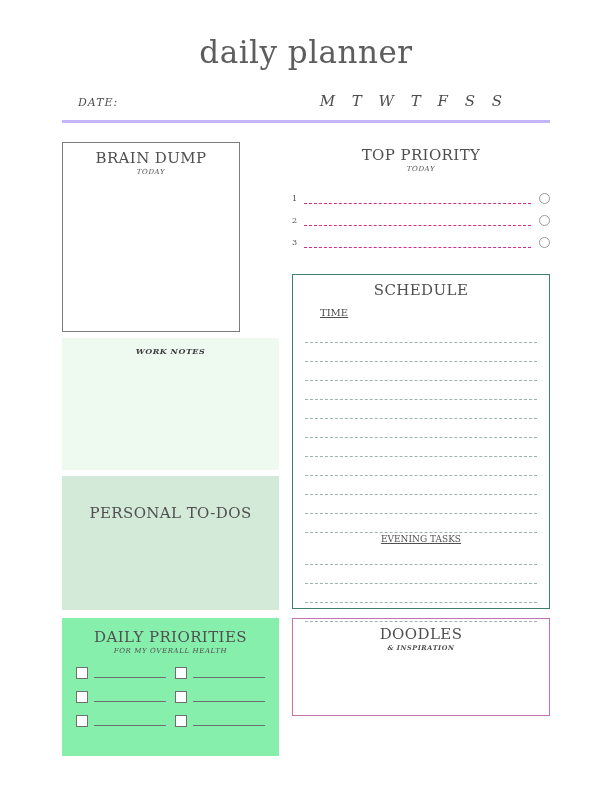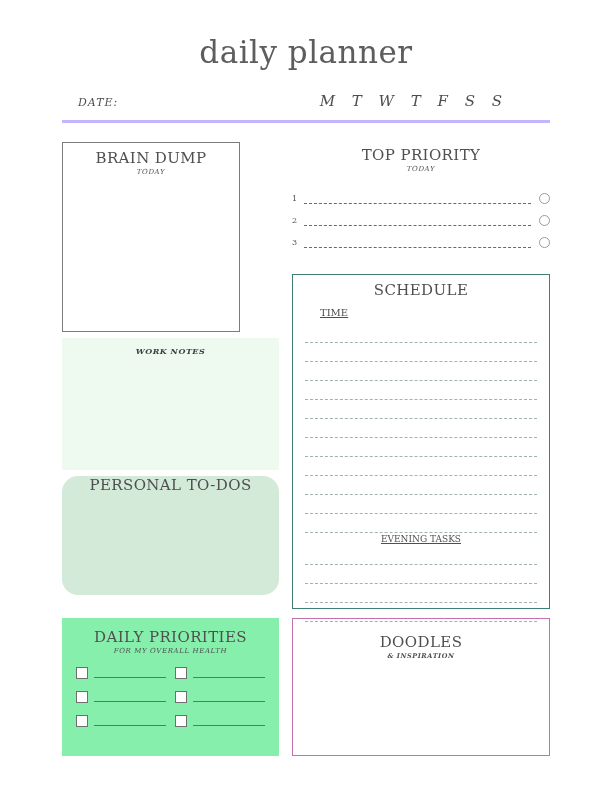--- a/index.html
+++ b/index.html
@@ -116,24 +116,23 @@
     font-size: 8px;
     letter-spacing: 0.5px;
     color: #3e3e3e;
   }
 
   
   #personal-todos {
     left: 62px;
     top: 476px;
     width: 217px;
-    height: 119px;
+    height: 134px;
     background: #d2ead7;
-    padding-top: 0;
-    border-radius: 16px;
+    padding-top: 28px;
   }
 
   
   #daily-priorities {
     left: 62px;
     top: 618px;
     width: 217px;
     height: 138px;
     background: #86efac;
     padding-top: 10px;
@@ -236,23 +235,23 @@
     color: #4f4f4f;
     text-decoration: underline;
     margin: 1px 0 2px 0;
   }
 
   
   #doodles {
     left: 292px;
     top: 618px;
     width: 258px;
-    height: 138px;
+    height: 98px;
     border: 1px solid #c471b0;
-    padding-top: 14px;
+    padding-top: 6px;
   }
   #doodles .head-sub {
     font-weight: bold;
     font-size: 6.5px;
   }
 </style>
 </head>
 <body>
 
 <div class="page">

